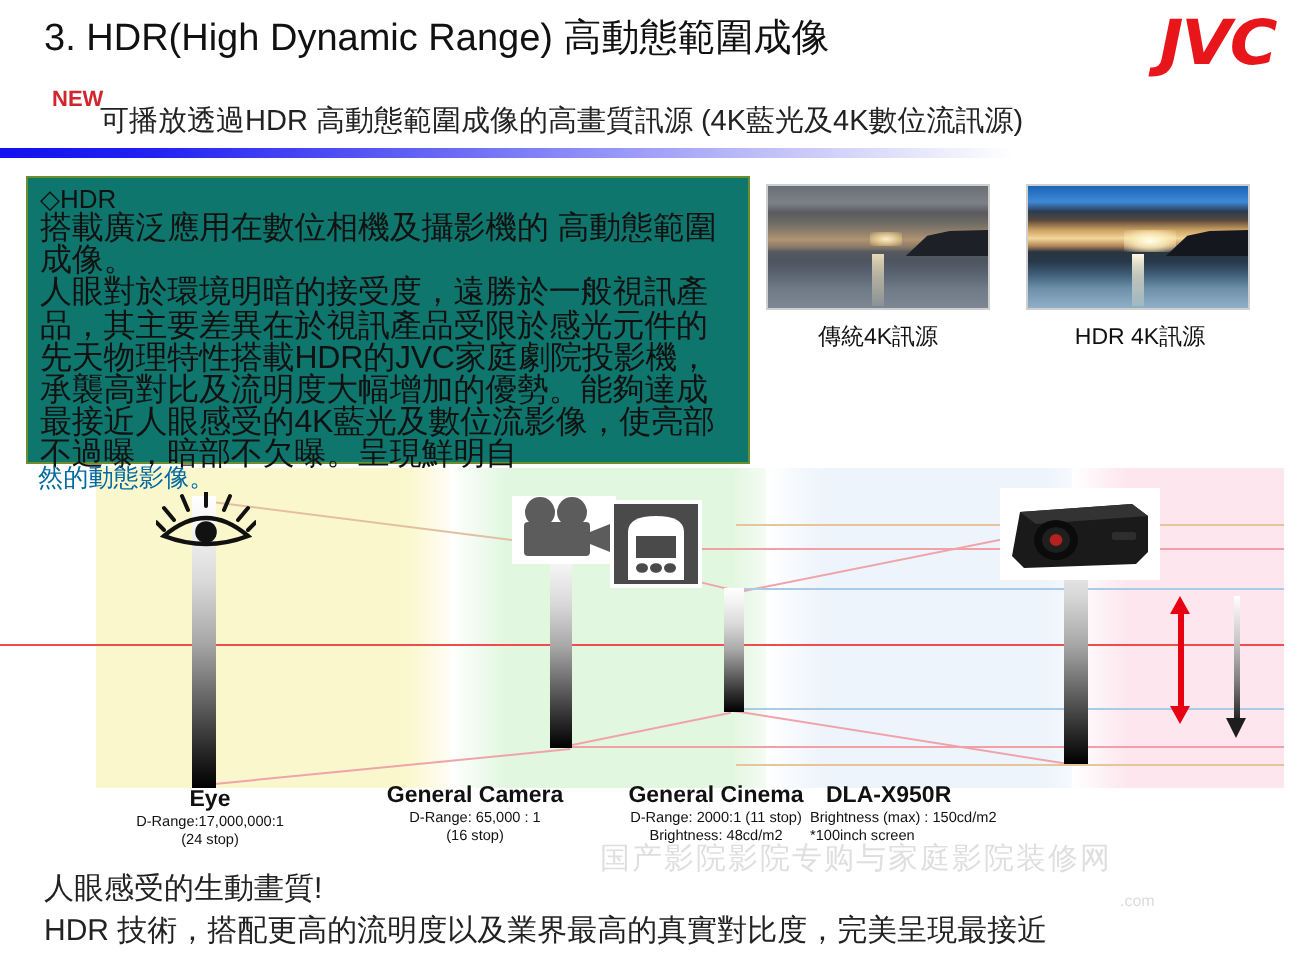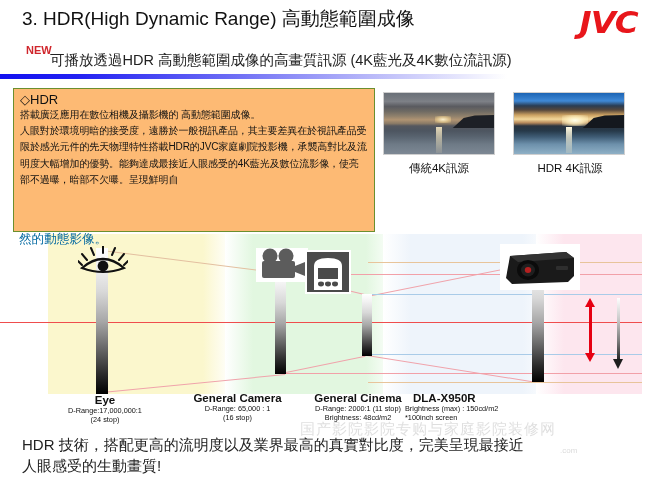--- a/index.html
+++ b/index.html
@@ -33,30 +33,30 @@
     font-size:14.5px;color:#222;white-space:nowrap;
   }
   .blue-bar{
     position:absolute;left:0;top:74px;width:650px;height:5px;
     background:linear-gradient(to right,#1211f0 0%,#2322f2 12%,#6b6bf5 35%,#bcbcf9 58%,#ffffff 78%,#ffffff 100%);
   }
 
   
   .green-box{
     position:absolute;left:13px;top:88px;width:362px;height:144px;
-    background:#fdba74;
+    background:#0f766e;
     border:1.5px solid #6b8f2e;
     box-sizing:border-box;
     padding:3px 6px 0 6px;
   }
   .green-box .hdr-head{
     font-size:13px;color:#111;line-height:15px;font-weight:normal;
   }
   .green-box .body{
-    font-size:10px;color:#111;line-height:16.2px;
+    font-size:16px;color:#111;line-height:16.2px;
     letter-spacing:-0.1px;
   }
   .overflow-line{
     position:absolute;left:19px;top:231px;
     font-size:12.6px;color:#0369a1;line-height:16px;z-index:6;
   }
 
   
   .photo{
     position:absolute;width:112px;height:63px;overflow:hidden;
@@ -322,17 +322,17 @@
   <div class="lbl l-dla">
     <div class="nm">DLA-X950R</div>
     <div class="dt">Brightness (max) : 150cd/m2</div>
     <div class="dt">*100inch screen</div>
   </div>
 
   <div class="wm">国产影院影院专购与家庭影院装修网</div>
   <div class="wm2">.com</div>
 
   <div class="footer">
+    <div>人眼感受的生動畫質!</div>
     <div>HDR 技術，搭配更高的流明度以及業界最高的真實對比度，完美呈現最接近</div>
-    <div>人眼感受的生動畫質!</div>
   </div>
 
 </div>
 
 </body></html>

